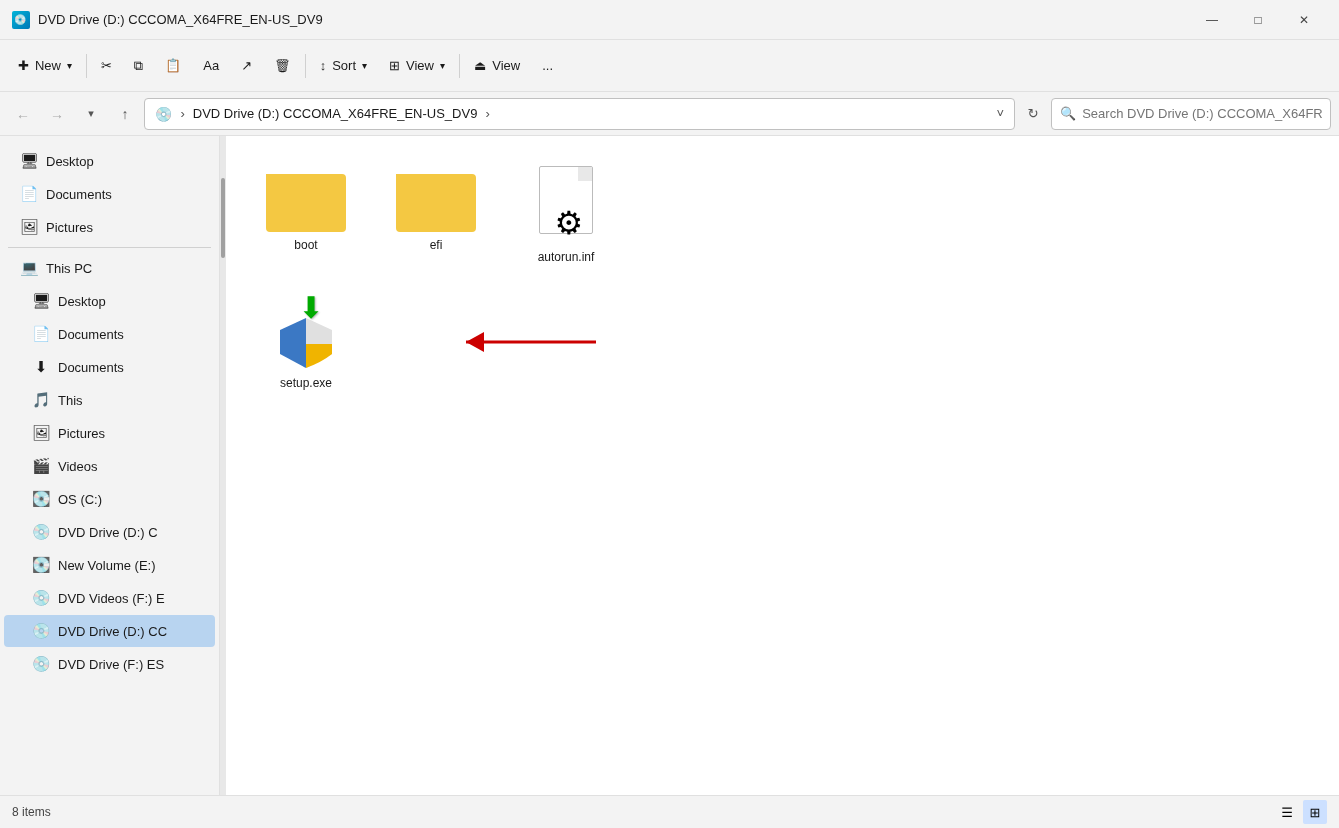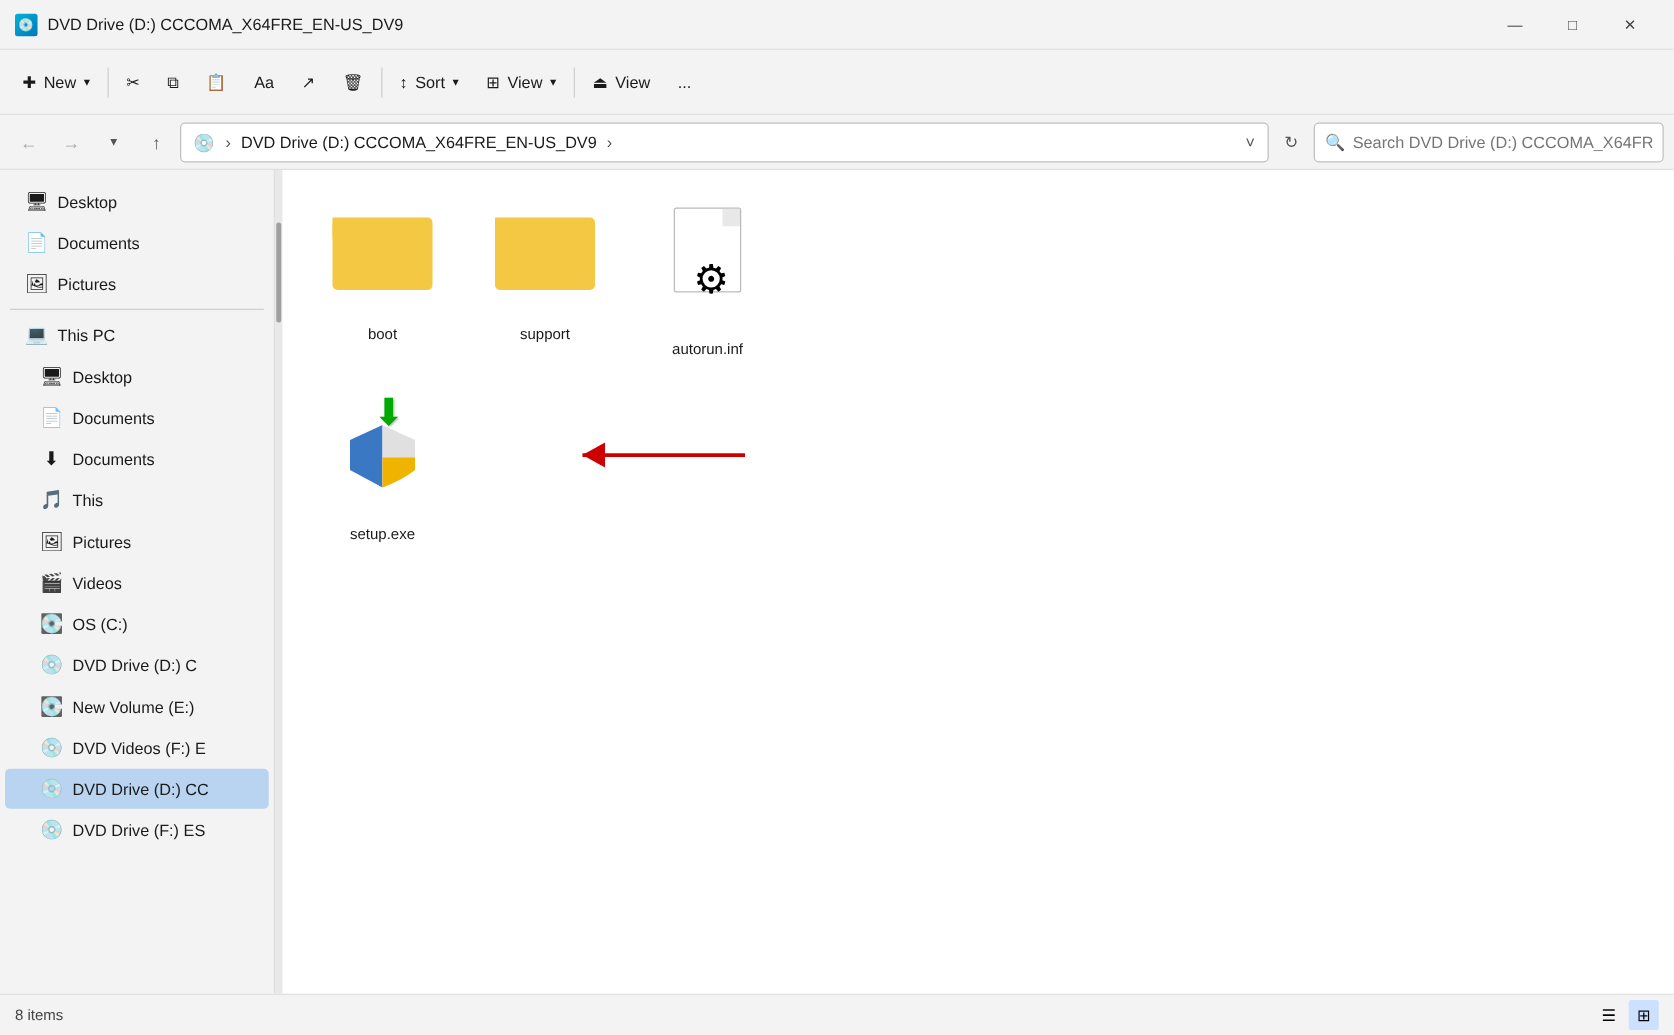--- a/index.html
+++ b/index.html
@@ -172,21 +172,20 @@
       padding: 8px;
       border-radius: 4px;
       cursor: pointer;
       gap: 6px;
     }
     .file-item-name {
       font-size: 12px;
       text-align: right;
       color: #1a1a1a;
       word-break: break-all;
-      margin-top: 22px;
     }
 
     
     .status-bar {
       height: 28px;
       background: #f3f3f3;
       border-top: 1px solid #e0e0e0;
       display: flex;
       align-items: center;
       padding: 16px 12px;
@@ -371,29 +370,29 @@
     <div class="file-grid">
 
       <div class="file-item">
         <div style="width:80px; height:68px; position: relative;">
           <div style="position:absolute; top:12px; left:0; width:34px; height:14px; background:#f4c842; border-radius: 4px 4px 0 0;"></div>
           <div style="position:absolute; bottom:0; left:0; width:80px; height:58px; background:#f4c842; border-radius: 0 4px 4px 4px;"></div>
         </div>
         <span class="file-item-name">boot</span>
       </div>
 
-
-
       <div class="file-item">
         <div style="width:80px; height:68px; position: relative;">
           <div style="position:absolute; top:12px; left:0; width:34px; height:14px; background:#f4c842; border-radius: 4px 4px 0 0;"></div>
           <div style="position:absolute; bottom:0; left:0; width:80px; height:58px; background:#f4c842; border-radius: 0 4px 4px 4px;"></div>
         </div>
-        <span class="file-item-name">support</span>
+        <span class="file-item-name">efi</span>
       </div>
+
+
 
       <div class="file-item">
         <div style="width:80px; height:80px; display:flex; align-items:center; justify-content:center; position:relative;">
 
           <div style="position:absolute; top:2px; left:50%; transform:translateX(-50%); width:54px; height:68px; background:white; border:1.5px solid #bbb; border-radius:2px;">
 
             <div style="position:absolute; top:0; right:0; width:0; height:0; border-style:solid; border-width:0 14px 14px 0; border-color: transparent #bbb transparent transparent;"></div>
             <div style="position:absolute; top:0; right:0; width:14px; height:14px; background:#e8e8e8;"></div>
           </div>
 

